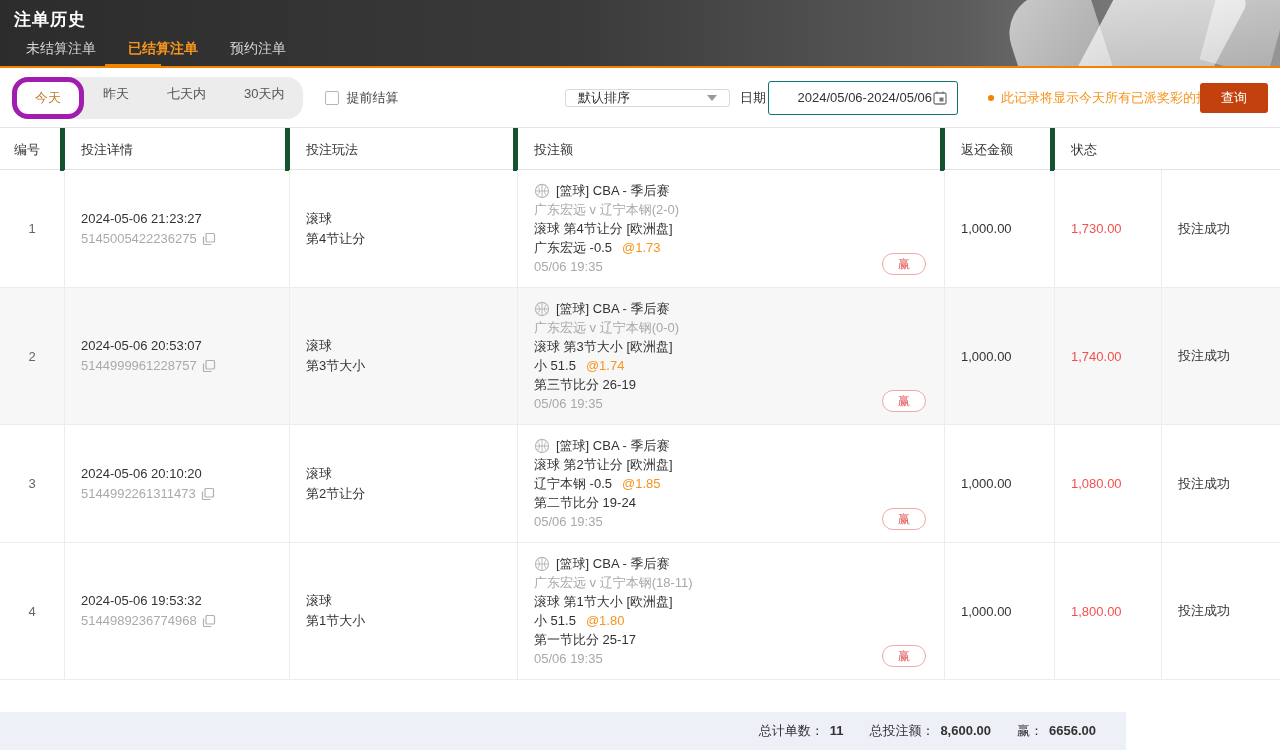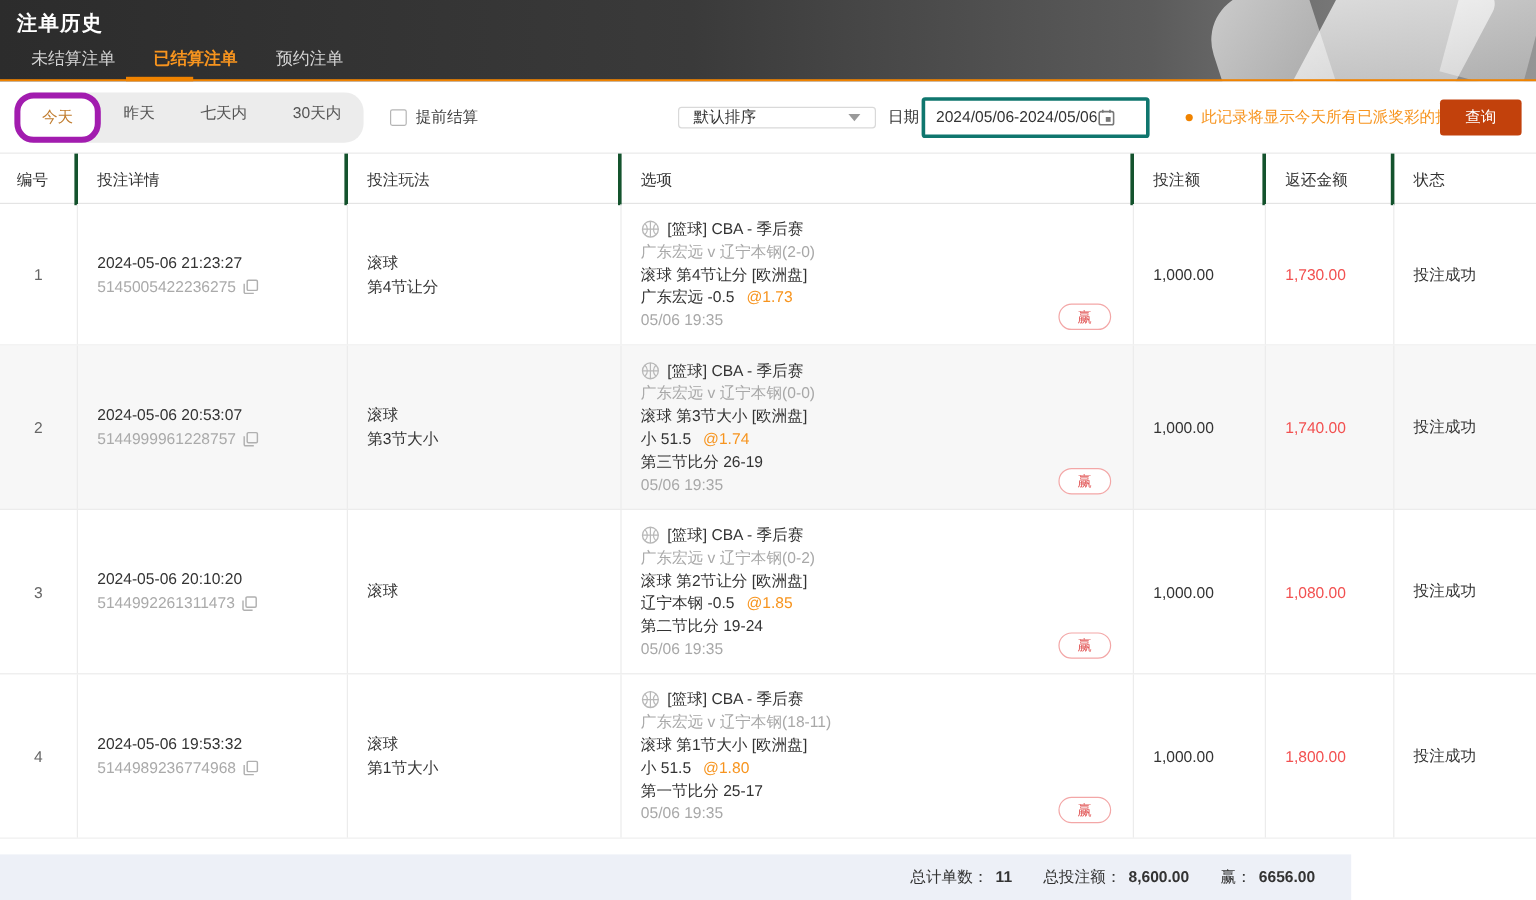--- a/index.html
+++ b/index.html
@@ -26,32 +26,32 @@
   .range-group{ display:flex; background:#ececec; border-radius:16px; overflow:visible; }
   .range-pill{ font-size:13px; color:#555; padding:7px 18px; cursor:pointer; border-radius:16px; border:1px solid transparent; }
   .range-pill.selected{ background:#fff; border:5px solid #a21caf; color:#c07c2e; }
   .chk-wrap{ display:flex; align-items:center; margin-left:22px; cursor:pointer; }
   .chk{ width:14px; height:14px; border:1px solid #b5b5b5; border-radius:2px; background:#fff; }
   .chk-label{ font-size:13px; color:#444; margin-left:7px; }
   .sort-select{ position:absolute; left:565px; width:165px; height:18px; border:1px solid #d9d9d9; border-radius:3px;
     display:flex; align-items:center; justify-content:space-between; padding:0 12px; font-size:13px; color:#333; cursor:pointer; background:#fff; }
   .chevron{ width:0; height:0; border-left:5px solid transparent; border-right:5px solid transparent; border-top:6px solid #9a9a9a; }
   .date-label{ position:absolute; left:740px; font-size:13px; color:#333; }
-  .date-input{ position:absolute; left:768px; width:190px; height:34px; border:3px solid #0f766e; border-radius:3px; background:#fff;
-    display:flex; align-items:center; justify-content:flex-start; padding:0 9px; font-size:13px; color:#333; cursor:text; }
+  .date-input{ position:absolute; left:768px; width:190px; height:34px; border:1px solid #0f766e; border-radius:3px; background:#fff;
+    display:flex; align-items:center; justify-content:flex-end; padding:0 9px; font-size:13px; color:#333; cursor:text; }
   .notice{ position:absolute; left:988px; display:flex; align-items:center; font-size:13px; color:#f7941e; }
   .notice .dot{ width:6px; height:6px; border-radius:50%; background:#f08300; margin-right:7px; }
   .query-btn{ position:absolute; right:12px; width:68px; height:30px; background:#c2410c; color:#fff; font-size:13px;
     border:none; border-radius:3px; cursor:pointer; }
 
   
   .table{ width:1280px; }
   .tr{ display:grid; grid-template-columns:65px 225px 228px 427px 110px 107px 118px; align-items:center; }
   .thead{ border-top:1px solid #e4e4e4; border-bottom:1px solid #e4e4e4; height:43px; }
-  .thead .th{ font-size:13px; color:#333; padding:0 16px; height:43px; display:flex; align-items:center; border-right:3px solid #14532d; }
+  .thead .th{ font-size:13px; color:#333; padding:0 16px; height:43px; display:flex; align-items:center; border-right:5px solid #14532d; }
   .thead .th:last-child{ border-right:none; }
   .thead .th.c-no{ justify-content:flex-start; padding-left:14px; }
   .tbody .tr{ border-bottom:1px solid #ececec; }
   .tbody .tr.shaded{ background:#f7f7f7; }
   .td{ padding:0 16px; font-size:13px; color:#333; align-self:stretch; display:flex; flex-direction:column; justify-content:center; border-right:1px solid #ececec; }
   .td:last-child{ border-right:none; }
   .c-no{ align-items:center; color:#666; }
   .bet-time{ color:#333; line-height:20px; }
   .bet-id-line{ display:flex; align-items:center; gap:5px; }
   .bet-id{ color:#aaa; line-height:20px; }
@@ -123,21 +123,20 @@
     <span>此记录将显示今天所有已派奖彩的投注</span>
   </div>
   <button class="query-btn">查询</button>
 </div>
 
 <div class="table">
   <div class="tr thead">
     <div class="th c-no">编号</div>
     <div class="th">投注详情</div>
     <div class="th">投注玩法</div>
-    <div class="th">选项</div>
     <div class="th">投注额</div>
     <div class="th">返还金额</div>
     <div class="th">状态</div>
   </div>
   <div class="table-area">
     <div class="tbody" id="tbody">
   <div class="tr">
     <div class="td c-no">
             <span>1</span>
           </div>
@@ -238,33 +237,33 @@
         <span class="copy-icon">
           <svg width="14" height="14" viewBox="0 0 14 14">
                   <rect x="4" y="1.5" width="8.5" height="8.5" rx="1" fill="none" stroke="#b0b0b0" stroke-width="1.2"></rect>
                   <path d="M9.5 12.5 H2.5 a1 1 0 0 1 -1-1 V4.5" fill="none" stroke="#b0b0b0" stroke-width="1.2"></path>
                 </svg>
         </span>
       </div>
     </div>
     <div class="td c-play">
       <div>滚球</div>
+      <div>第2节让分</div>
     </div>
     <div class="td c-option">
       <div class="opt-league">
         <span>
           <svg width="16" height="16" viewBox="0 0 16 16">
                   <circle cx="8" cy="8" r="6.6" fill="none" stroke="#b8b8b8" stroke-width="1.1"></circle>
                   <path d="M8 1.4 v13.2 M1.4 8 h13.2 M3.4 3.4 c2.8 2.6 2.8 6.6 0 9.2 M12.6 3.4 c-2.8 2.6 -2.8 6.6 0 9.2" fill="none" stroke="#b8b8b8" stroke-width="1"></path>
                 </svg>
         </span>
 
         <span>[篮球] CBA - 季后赛</span>
       </div>
-      <div class="opt-match">广东宏远 v 辽宁本钢(0-2)</div>
       <div class="opt-market">滚球 第2节让分 [欧洲盘]</div>
       <div class="opt-sel">
         <span>辽宁本钢 -0.5</span><span class="odds">@1.85</span>
       </div>
       <div class="opt-score">第二节比分 19-24</div>
       <div class="opt-time">05/06 19:35</div>
       <span class="win-badge">赢</span>
     </div>
     <div class="td c-stake">1,000.00</div>
     <div class="td c-payout red">1,080.00</div>

